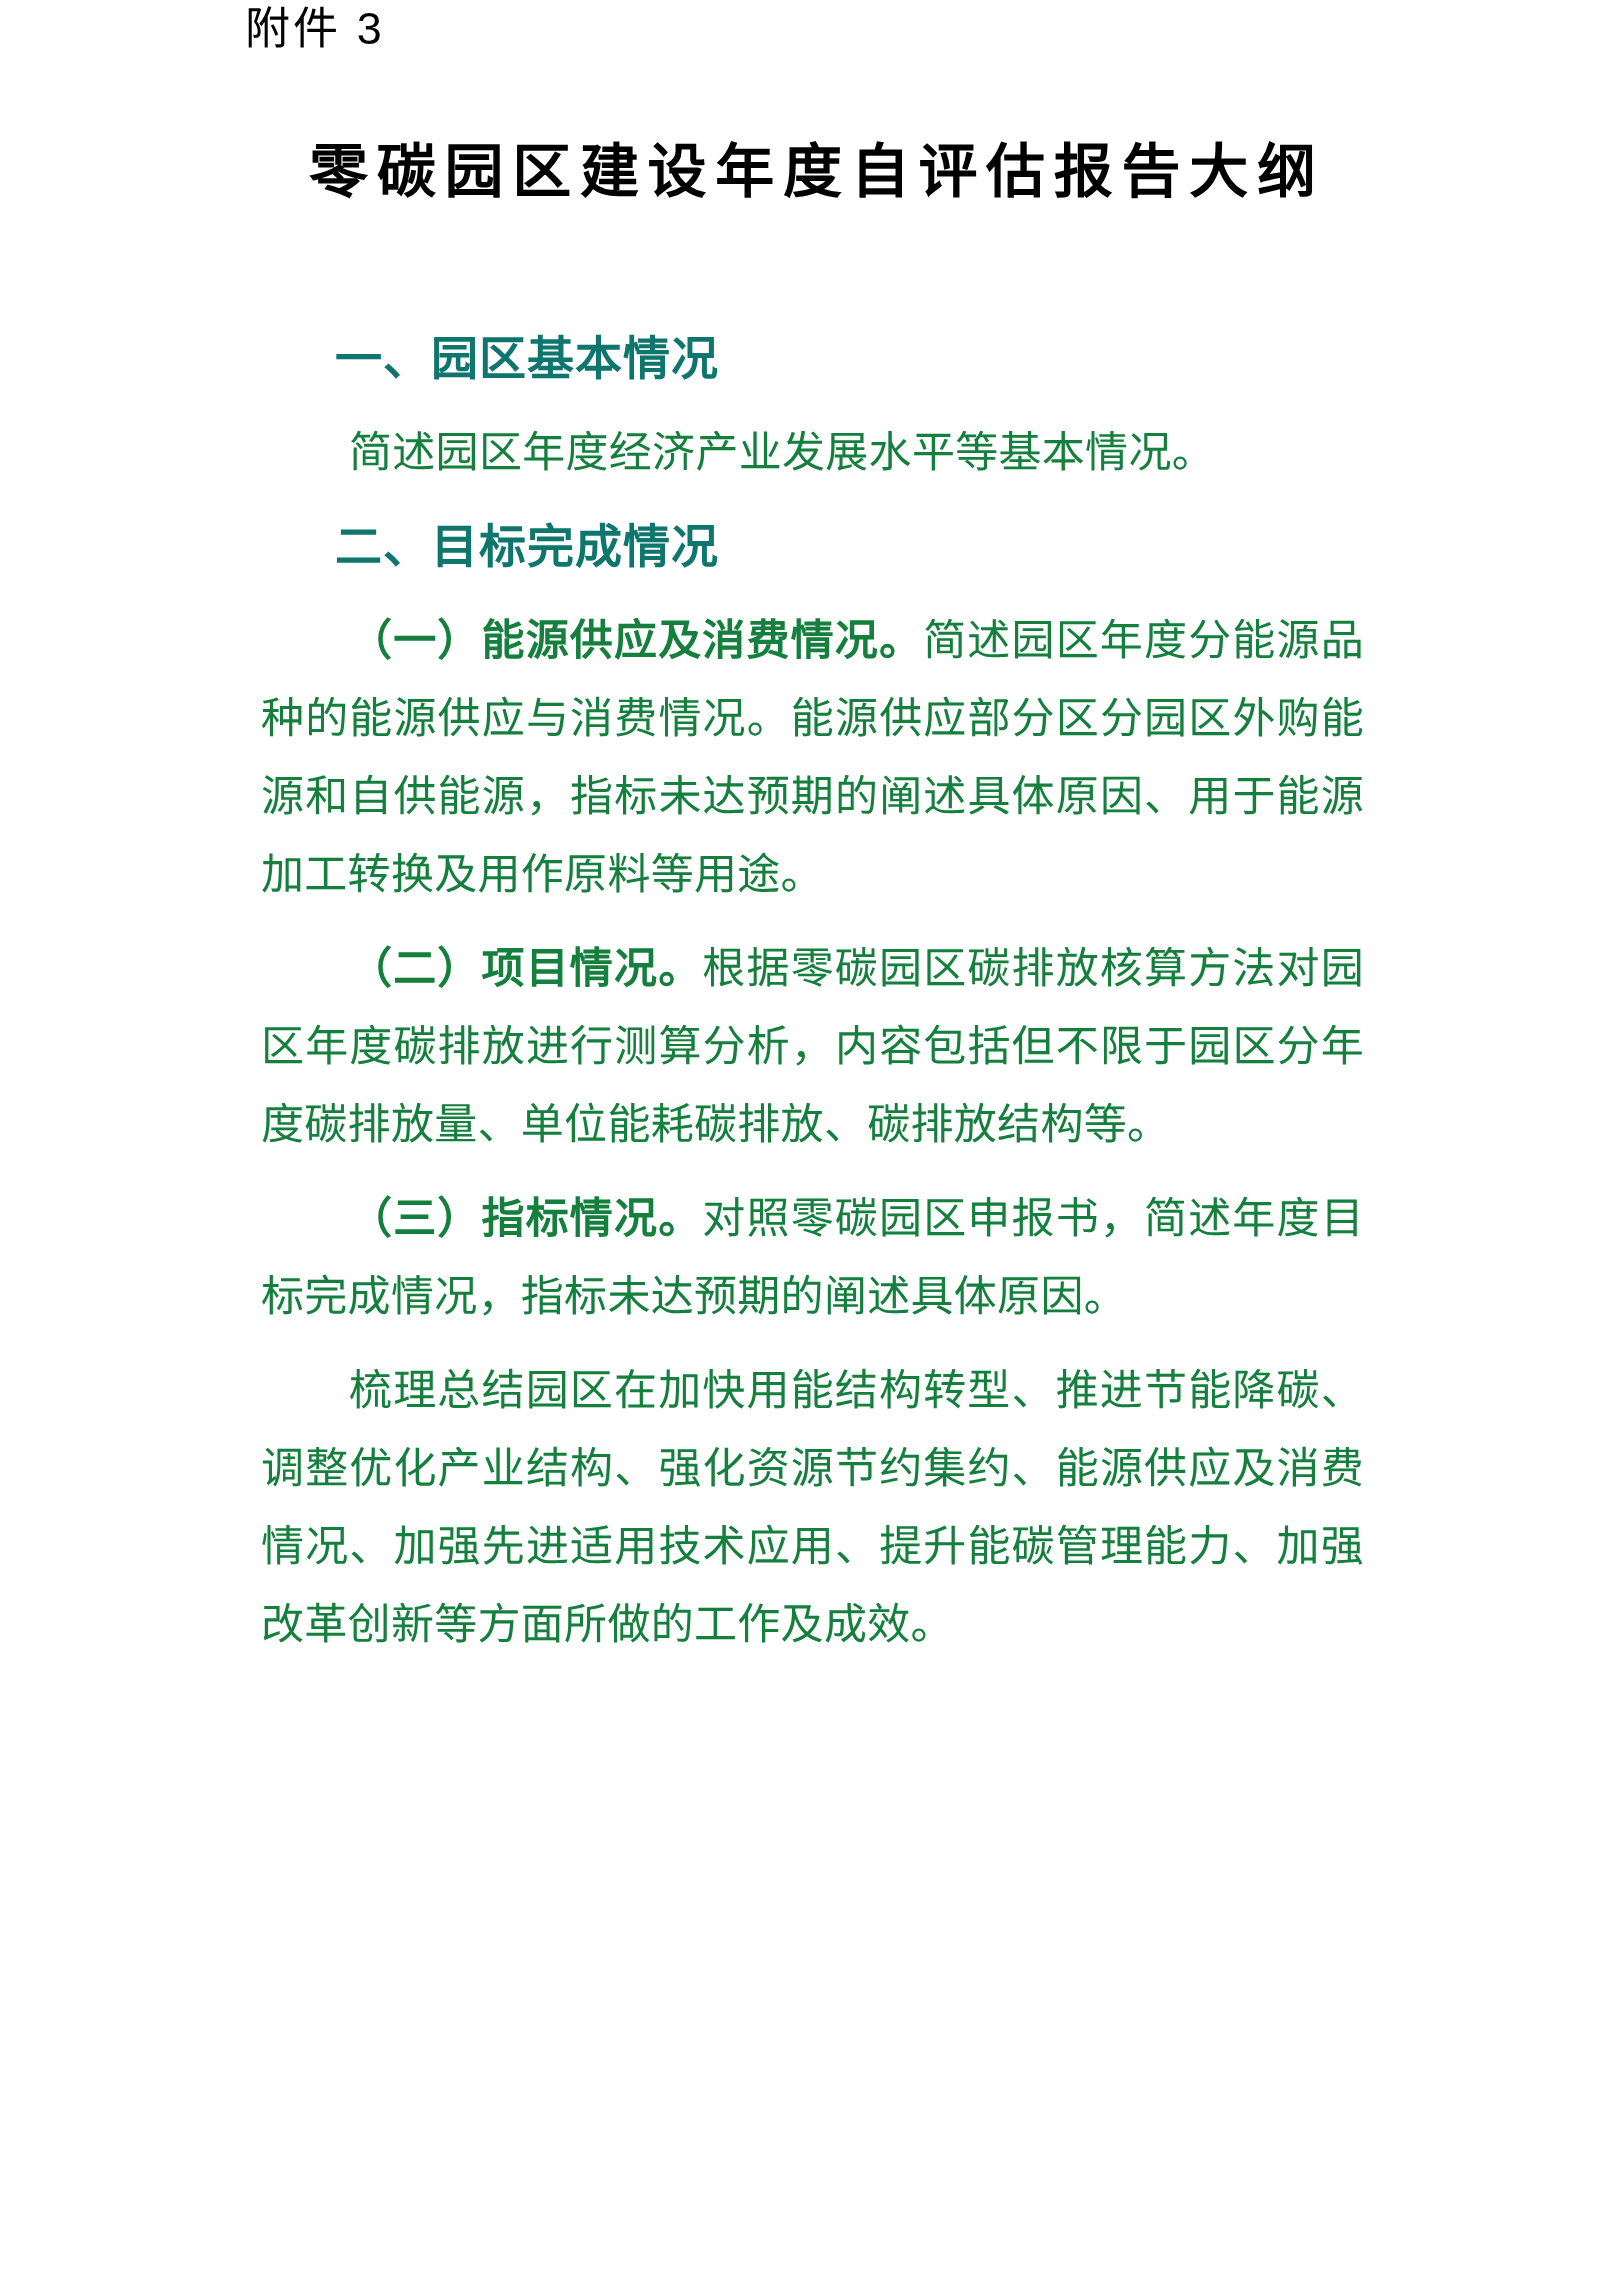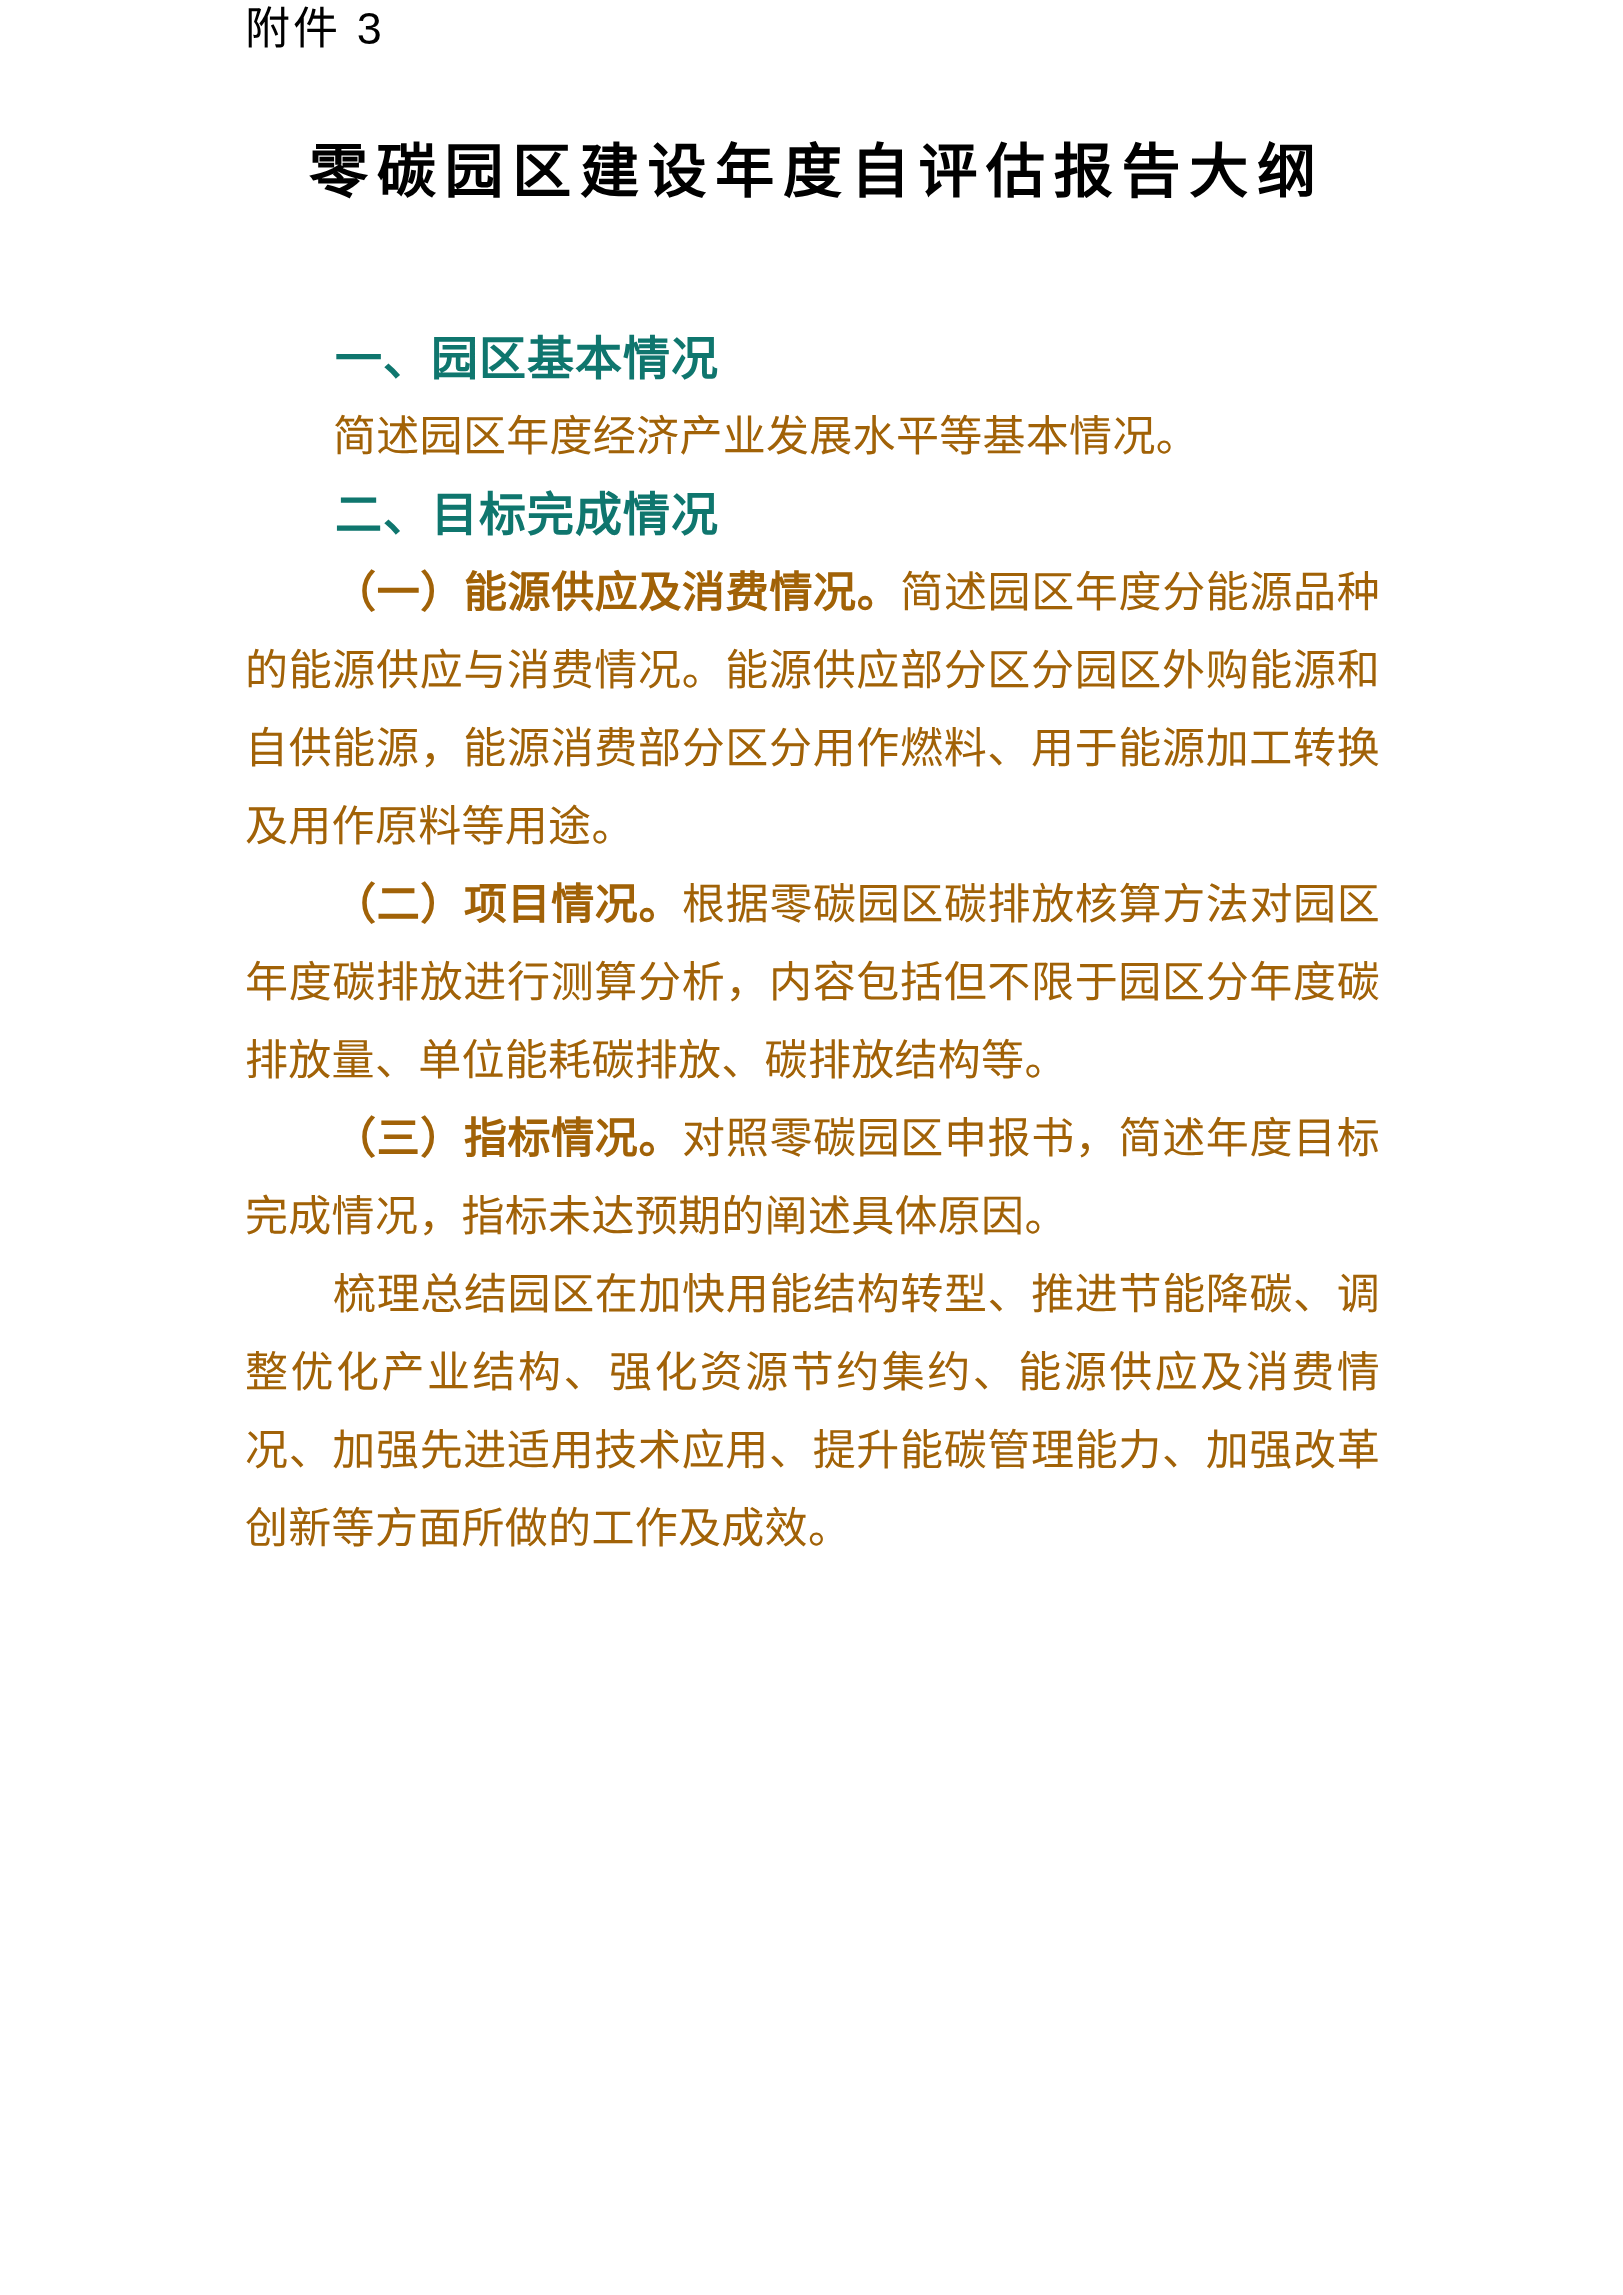--- a/index.html
+++ b/index.html
@@ -62,24 +62,24 @@
     font-family: "Liberation Sans", sans-serif;
     font-weight: 700;
     font-size: 47px;
     line-height: 78px;
     text-indent: 90px;
     text-align: left;
     letter-spacing: 1px;
     color: #0f766e;
   }
   .para {
-    margin: 0;
+    margin: 16px;
     text-indent: 88px;
     letter-spacing: 0.3px;
-    color: #a16207;
+    color: #15803d;
   }
   .lead {
     font-weight: 700;
     font-family: "Liberation Serif", serif;
   }
   section { margin: 0; padding: 0; }
 </style>
 </head>
 <body>
 
@@ -90,21 +90,21 @@
     <div class="main" id="doc-main">
   <section>
     <h2 class="heading">一、园区基本情况</h2>
 
   <p class="para"><span class="lead"></span><span>简述园区年度经济产业发展水平等基本情况。</span></p>
 </section>
 
   <section>
     <h2 class="heading">二、目标完成情况</h2>
 
-  <p class="para"><span class="lead">（一）能源供应及消费情况。</span><span>简述园区年度分能源品种的能源供应与消费情况。能源供应部分区分园区外购能源和自供能源，能源消费部分区分用作燃料、用于能源加工转换及用作原料等用途。</span></p>
+  <p class="para"><span class="lead">（一）能源供应及消费情况。</span><span>简述园区年度分能源品种的能源供应与消费情况。能源供应部分区分园区外购能源和自供能源，指标未达预期的阐述具体原因、用于能源加工转换及用作原料等用途。</span></p>
 
   <p class="para"><span class="lead">（二）项目情况。</span><span>根据零碳园区碳排放核算方法对园区年度碳排放进行测算分析，内容包括但不限于园区分年度碳排放量、单位能耗碳排放、碳排放结构等。</span></p>
 
   <p class="para"><span class="lead">（三）指标情况。</span><span>对照零碳园区申报书，简述年度目标完成情况，指标未达预期的阐述具体原因。</span></p>
 
 </section>
 
   <section>
 
   <p class="para"><span class="lead"></span><span>梳理总结园区在加快用能结构转型、推进节能降碳、调整优化产业结构、强化资源节约集约、能源供应及消费情况、加强先进适用技术应用、提升能碳管理能力、加强改革创新等方面所做的工作及成效。</span></p>

